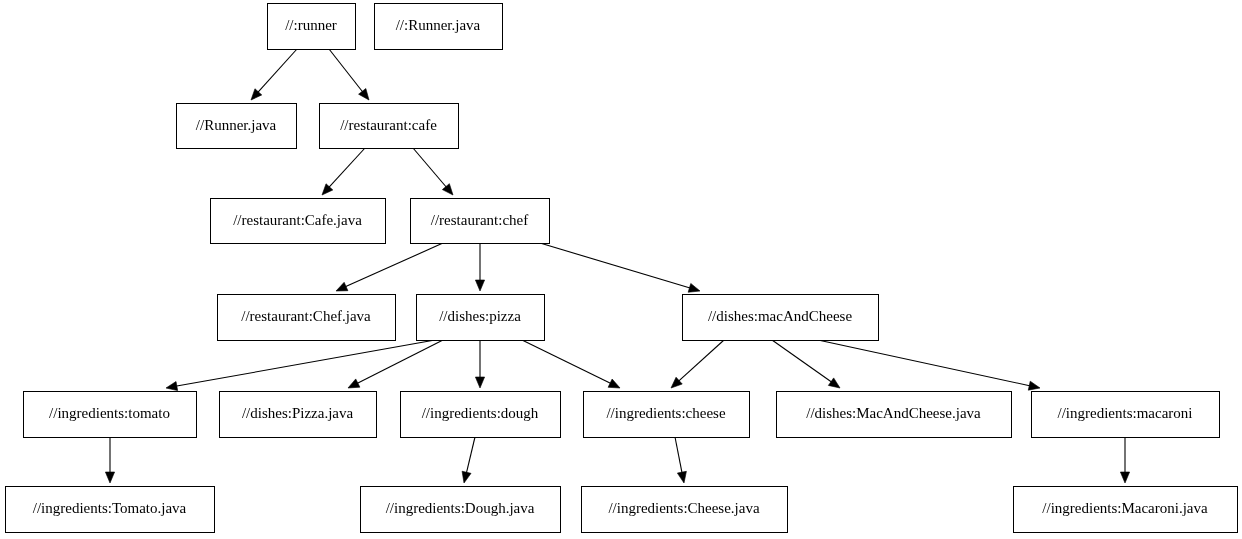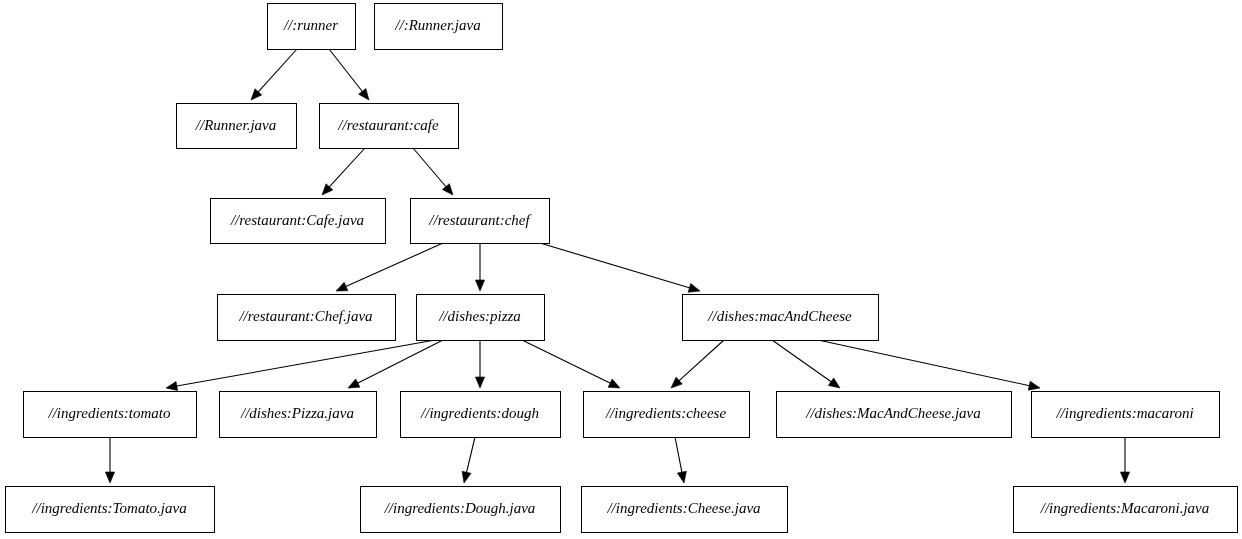--- a/index.html
+++ b/index.html
@@ -12,21 +12,20 @@
     width: 1242px;
     height: 539px;
     overflow: hidden;
     font-family: "Liberation Serif", "DejaVu Serif", serif;
   }
   #graph-root {
     position: relative;
     width: 1242px;
     height: 539px;
     background: #ffffff;
-    font-style: italic;
   }
   svg#graph-canvas {
     display: block;
     width: 1242px;
     height: 539px;
     background: #ffffff;
   }
   .node-box {
     fill: #ffffff;
     stroke: #000000;

